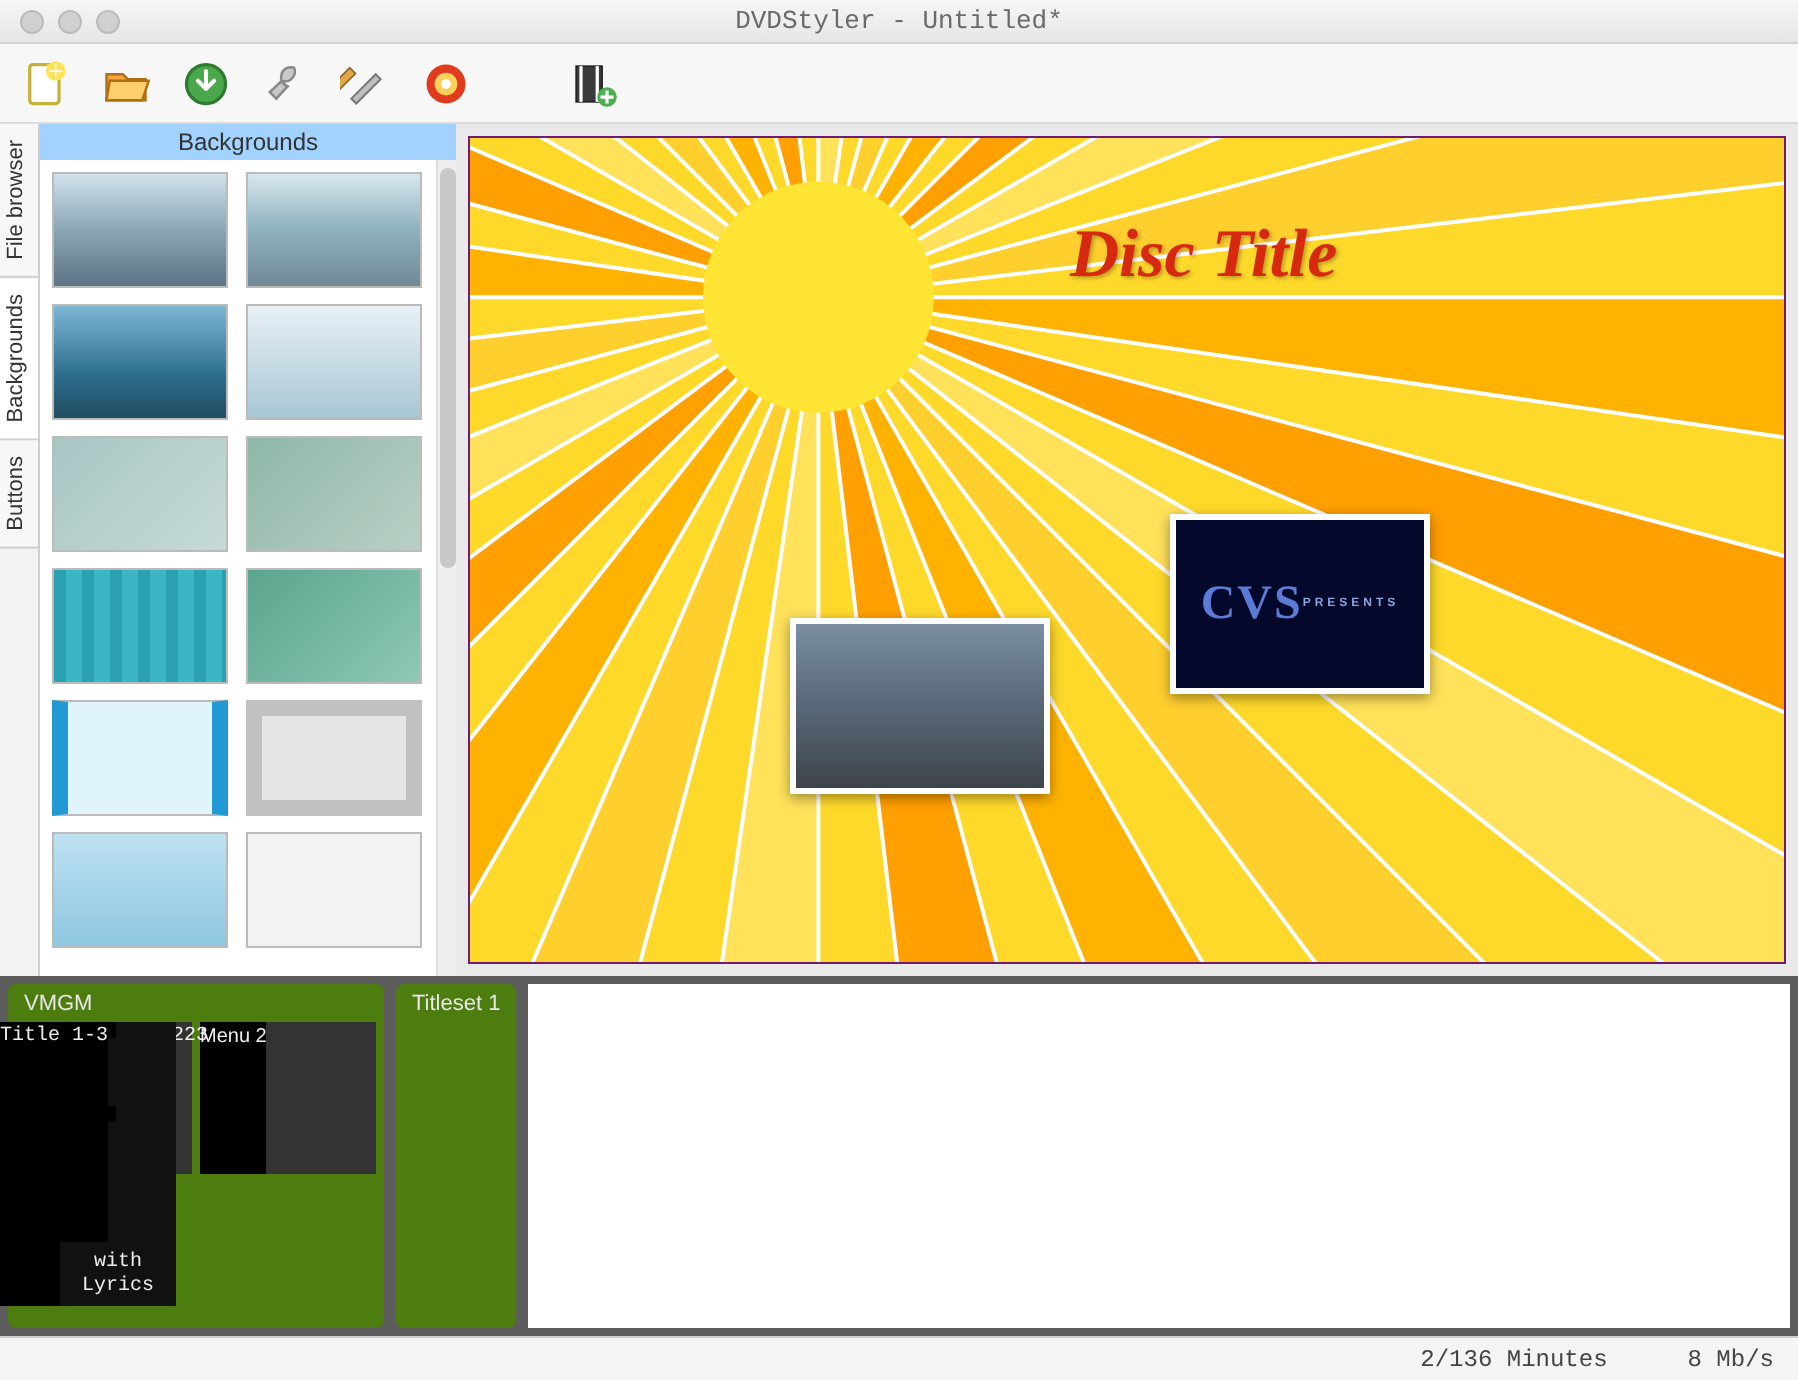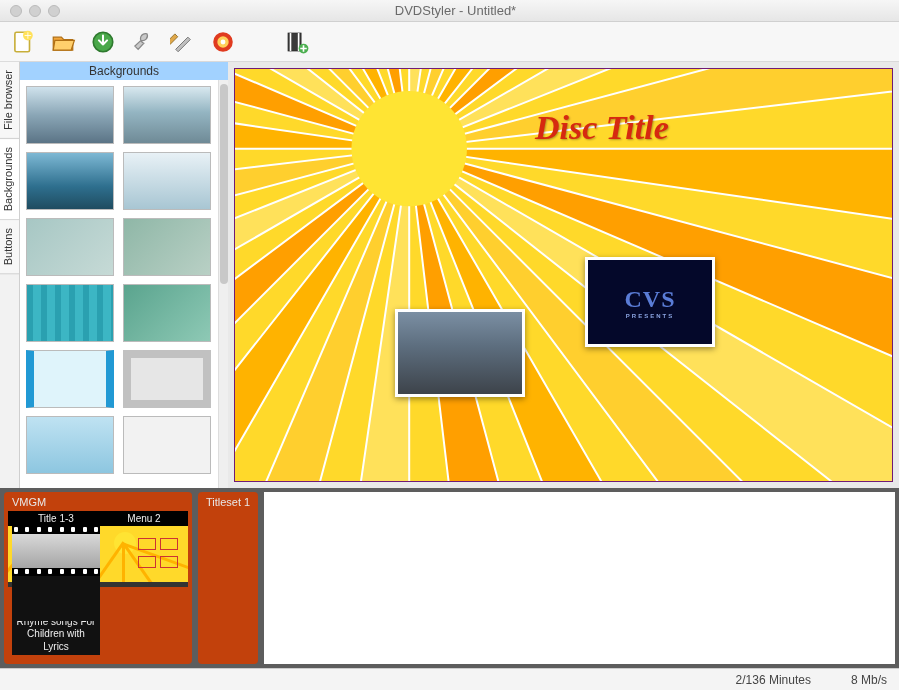--- a/index.html
+++ b/index.html
@@ -16,21 +16,21 @@
 .titlebar {
   height: 22px;
   background: linear-gradient(#f6f6f6,#e6e6e6);
   border-bottom: 1px solid #d0d0d0;
   display: flex;
   align-items: center;
   position: relative;
 }
 .traffic { display: flex; gap: 7px; padding-left: 10px; }
 .tl { width: 12px; height: 12px; border-radius: 50%; background:#d0d0d0; border:1px solid #bbb; }
-.title { position:absolute; left:12px; right:0; text-align:center; color:#6a6a6a; font-size:13px; pointer-events:none;}
+.title { position:absolute; left:0; right:0; text-align:center; color:#6a6a6a; font-size:13px; pointer-events:none;font-family:Liberation Mono, monospace;}
 
 .toolbar {
   height: 40px;
   background: #f7f7f7;
   border-bottom:1px solid #d9d9d9;
   display:flex; align-items:center; gap:10px; padding:0 8px;
 }
 .tbtn { width:30px; height:30px; display:flex; align-items:center; justify-content:center; cursor:pointer; border-radius:4px;}
 .tbtn svg { width:26px; height:26px; }
 .tbtn-gap { width:24px; }
@@ -127,53 +127,53 @@
 .menu-item {
   position:absolute;
   border:3px solid #fff;
   box-shadow:0 2px 6px rgba(0,0,0,0.4);
   z-index:5;
 }
 .menu-item.cvs {
   background:#04082a;
   width:130px; height:90px;
   left:350px; top:188px;
-  display:flex; flex-direction:column; align-items:center; justify-content:center;
+  display:flex; flex-direction:row; align-items:center; justify-content:center;
   color:#5a7cd6;
   font-weight:bold;
 }
 .cvs-text { font-size:24px; font-family: Georgia, serif; letter-spacing:1px;}
 .cvs-sub { font-size:6px; letter-spacing:2px; color:#8aa3e0;}
 .menu-item.pic {
   width:130px; height:88px;
   left:160px; top:240px;
   background:linear-gradient(180deg,#7b8fa3 0%, #5e6f80 40%, #3d434a 100%);
 }
 
 
 .timeline {
   height: 180px;
   background:#5d5d5d;
   display:flex;
   gap:6px;
   padding:4px;
 }
 .ts-group {
-  background:#c2410c;
+  background:#4d7c0f;
   border-radius:4px;
   padding:4px;
   display:flex;
   flex-direction:column;
 }
 .ts-label { color:#e8e8e8; font-size:11px; padding:0 4px 3px; }
 .ts-items { display:flex; gap:4px; }
 .ts-item {
   background:#111;
   width:88px;
-  display:flex; flex-direction:column;
+  display:flex; flex-direction:row;
   color:#eee;
   font-size:10px;
 }
 .ts-item-title { text-align:center; padding:2px 0; background:#000; }
 .ts-item-thumb {
   height:50px;
   position:relative;
   background:#333;
 }
 .film-strip { position:absolute; left:0; right:0; height:8px; background:#000; display:flex; justify-content:space-between; padding:0 2px; }
@@ -204,20 +204,21 @@
   height:22px;
   background:#f4f4f4;
   border-top:1px solid #ccc;
   display:flex;
   align-items:center;
   justify-content:flex-end;
   padding:0 12px;
   gap:40px;
   color:#444;
   font-size:12px;
+  font-family:Liberation Mono, monospace;
 }
 
 
 .t1{background:linear-gradient(180deg,#cfe2ec 0%,#8aa6b6 50%,#5b7486 100%);}
 .t2{background:linear-gradient(180deg,#d8e8ef 0%,#94b5c2 45%,#6f8a96 100%);}
 .t3{background:linear-gradient(180deg,#7db8d4 0%,#2e6f8e 60%,#1f4c60 100%);}
 .t4{background:linear-gradient(180deg,#e8f1f6 0%,#a8c6d3 100%);}
 .t5{background:linear-gradient(135deg,#a7c7c4,#c6dad6);}
 .t6{background:linear-gradient(135deg,#8fb7a7,#b9d0c5);}
 .t7{background:linear-gradient(180deg,#79cfd8,#2ea0ae);}

